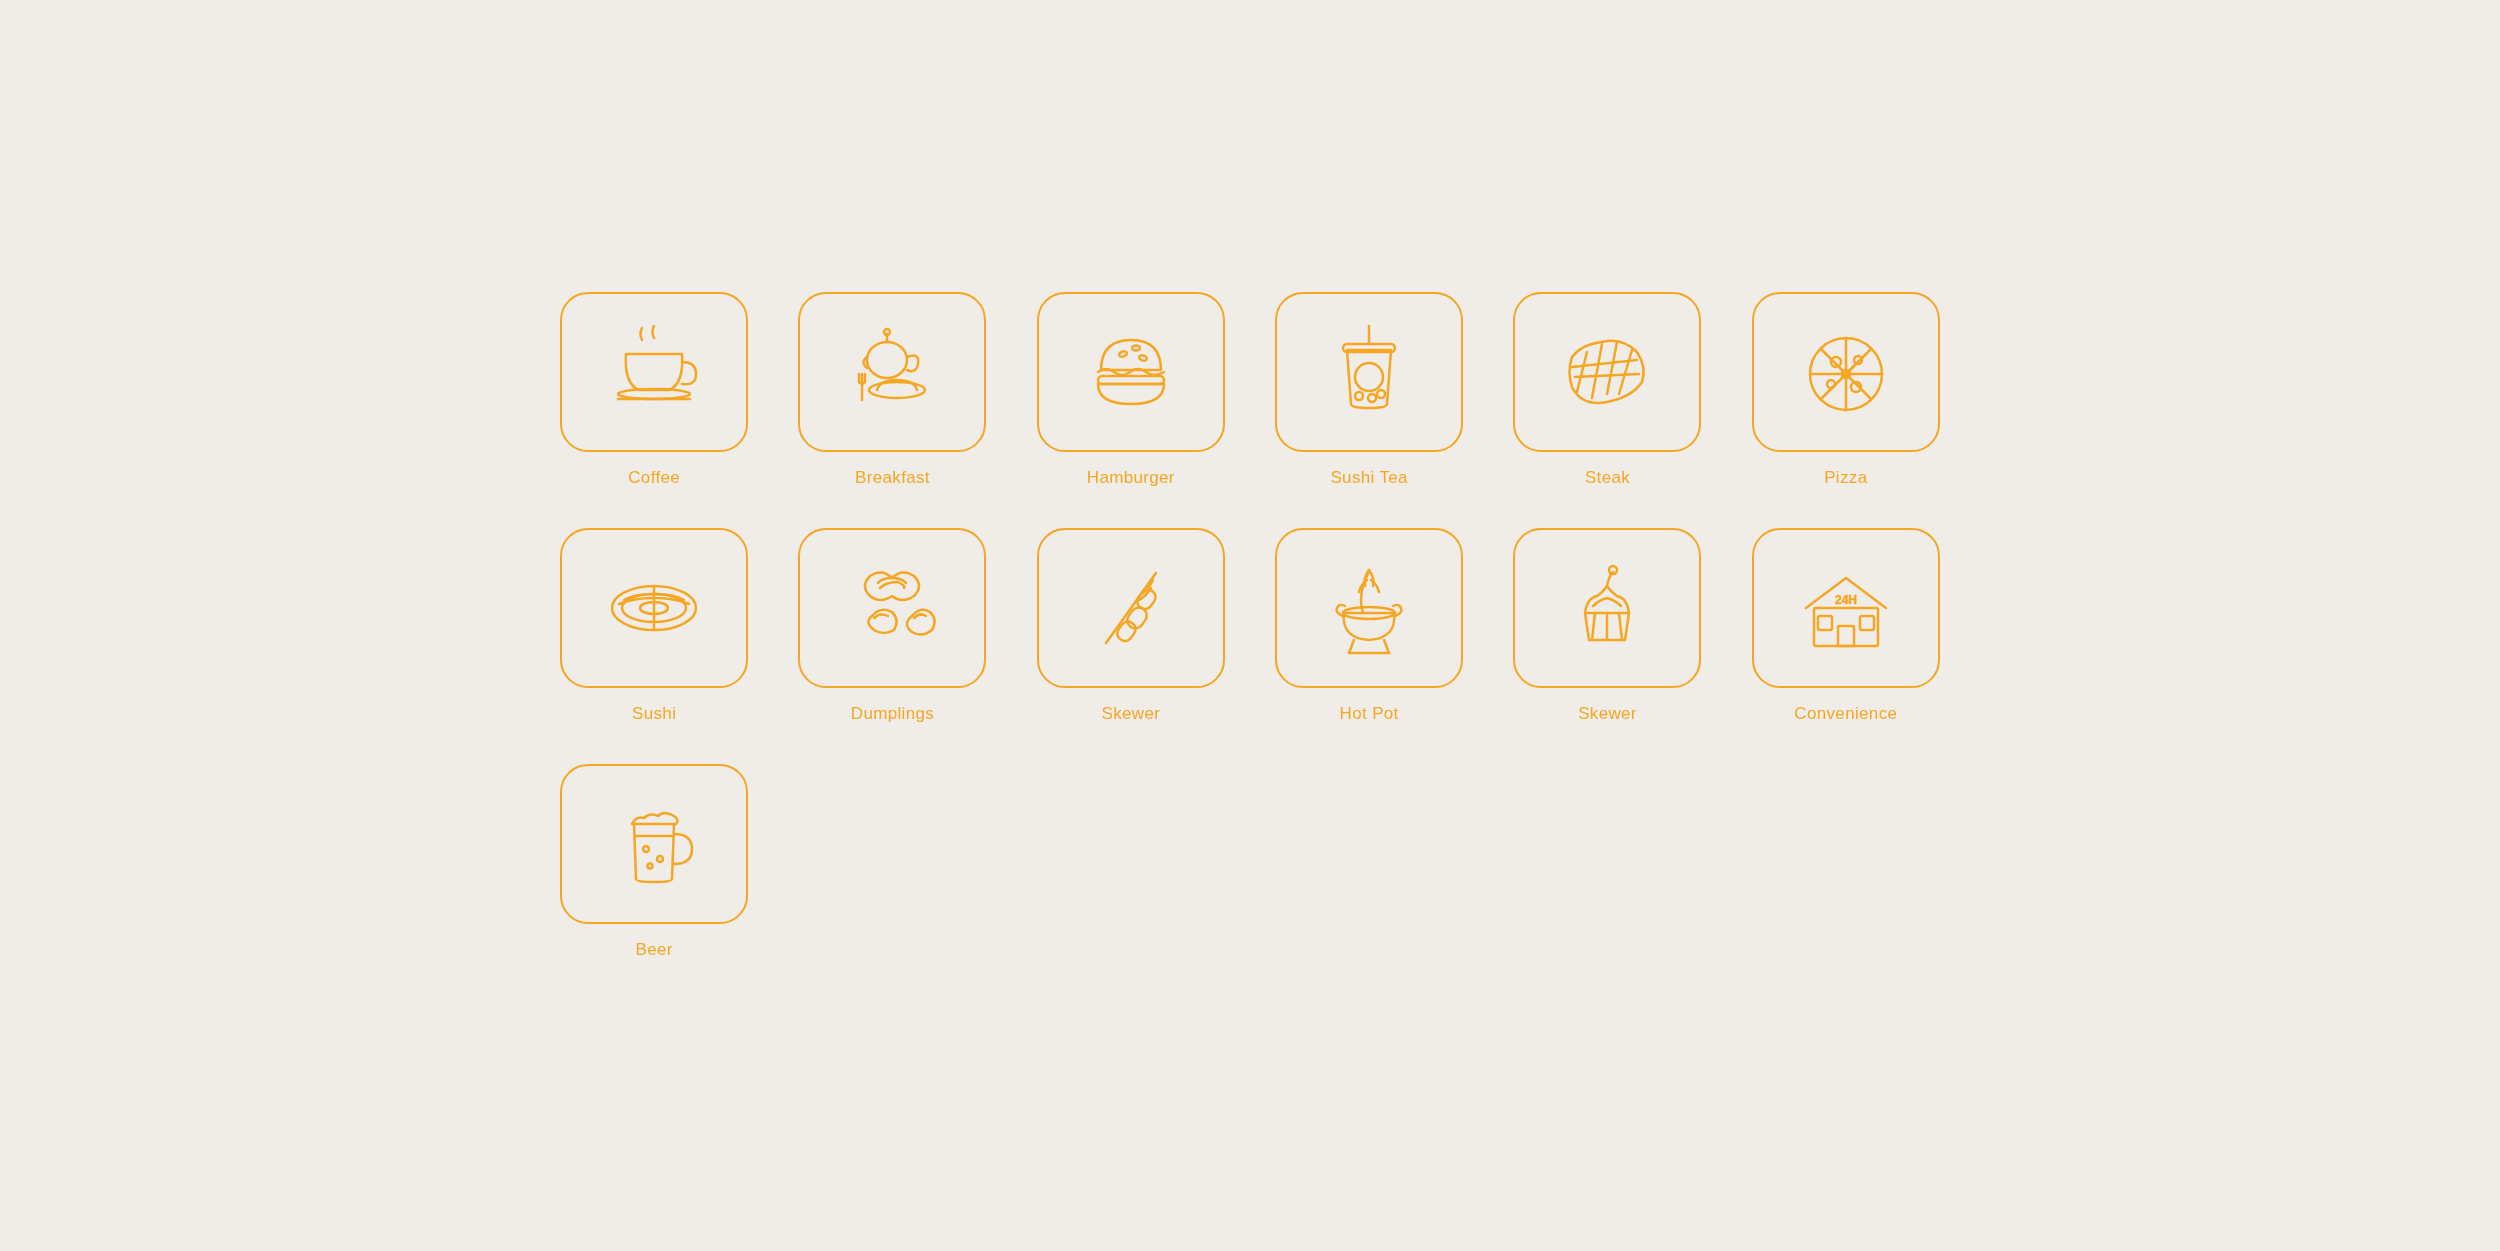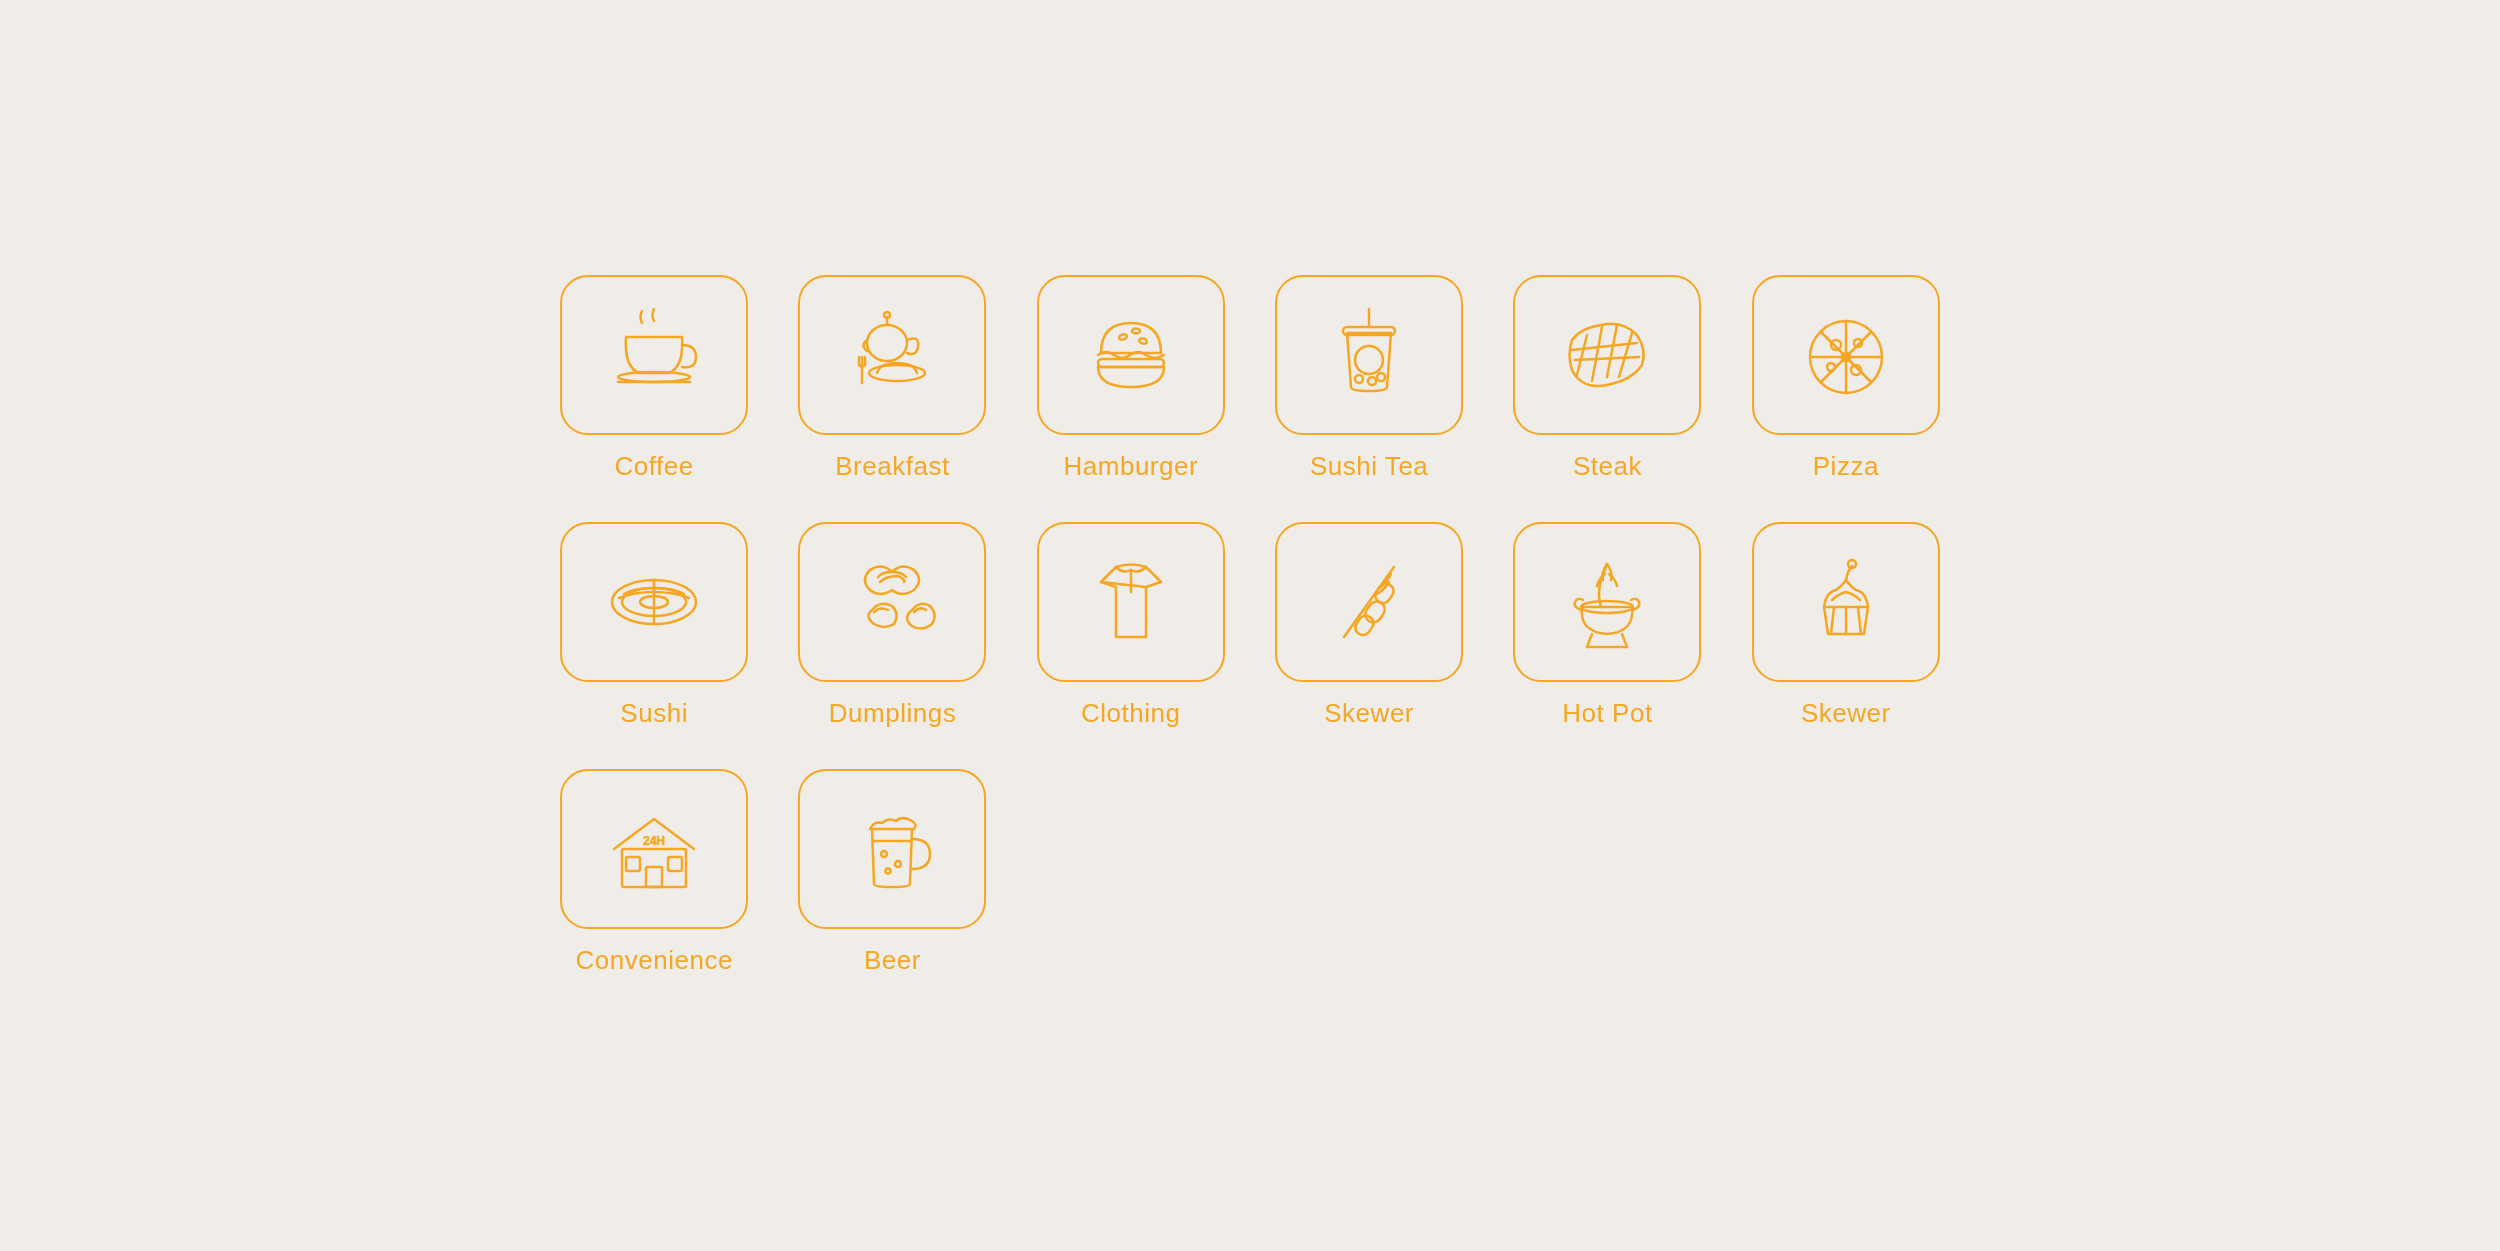--- a/index.html
+++ b/index.html
@@ -40,21 +40,21 @@
       justify-content: center;
       background: transparent;
     }
 
     .icon-box svg {
       width: 100px;
       height: 100px;
     }
 
     .category-label {
-      font-size: 26px;
+      font-size: 17px;
       color: #f5a623;
       font-weight: 400;
       letter-spacing: 0.02em;
     }
   </style>
 </head>
 <body>
 
 <div class="grid-container">
 
@@ -207,35 +207,20 @@
         <path d="M30 58 Q38 48 50 54 Q58 62 52 72 Q42 78 32 72 Q22 64 30 58Z"></path>
         <path d="M32 60 Q38 54 46 58"></path>
 
         <path d="M70 58 Q78 48 88 54 Q96 62 90 72 Q80 80 70 74 Q60 66 70 58Z"></path>
         <path d="M72 60 Q78 54 84 58"></path>
       </svg>
     </div>
     <span class="category-label">Dumplings</span>
   </div>
 
-  <div class="category-item">
-    <div class="icon-box">
-      <svg viewBox="0 0 100 100" fill="none" stroke="#f5a623" stroke-width="2.5" stroke-linecap="round" stroke-linejoin="round">
-
-        <path d="M35 15 Q50 10 65 15 L80 30 L65 35 L65 85 L35 85 L35 35 L20 30 Z"></path>
-
-        <path d="M35 15 Q42 22 50 18 Q58 22 65 15"></path>
-
-        <line x1="50" y1="18" x2="50" y2="40"></line>
-
-        <line x1="20" y1="30" x2="65" y2="35" stroke-dasharray="0"></line>
-      </svg>
-    </div>
-    <span class="category-label">Clothing</span>
-  </div>
 
   <div class="category-item">
     <div class="icon-box">
       <svg viewBox="0 0 100 100" fill="none" stroke="#f5a623" stroke-width="2.5" stroke-linecap="round" stroke-linejoin="round">
 
         <line x1="25" y1="85" x2="75" y2="15"></line>
 
         <rect x="45" y="52" width="22" height="16" rx="8" transform="rotate(-55, 56, 60)"></rect>
         <rect x="55" y="34" width="20" height="15" rx="7" transform="rotate(-55, 65, 41)"></rect>
         <rect x="35" y="66" width="20" height="15" rx="7" transform="rotate(-55, 45, 73)"></rect>

